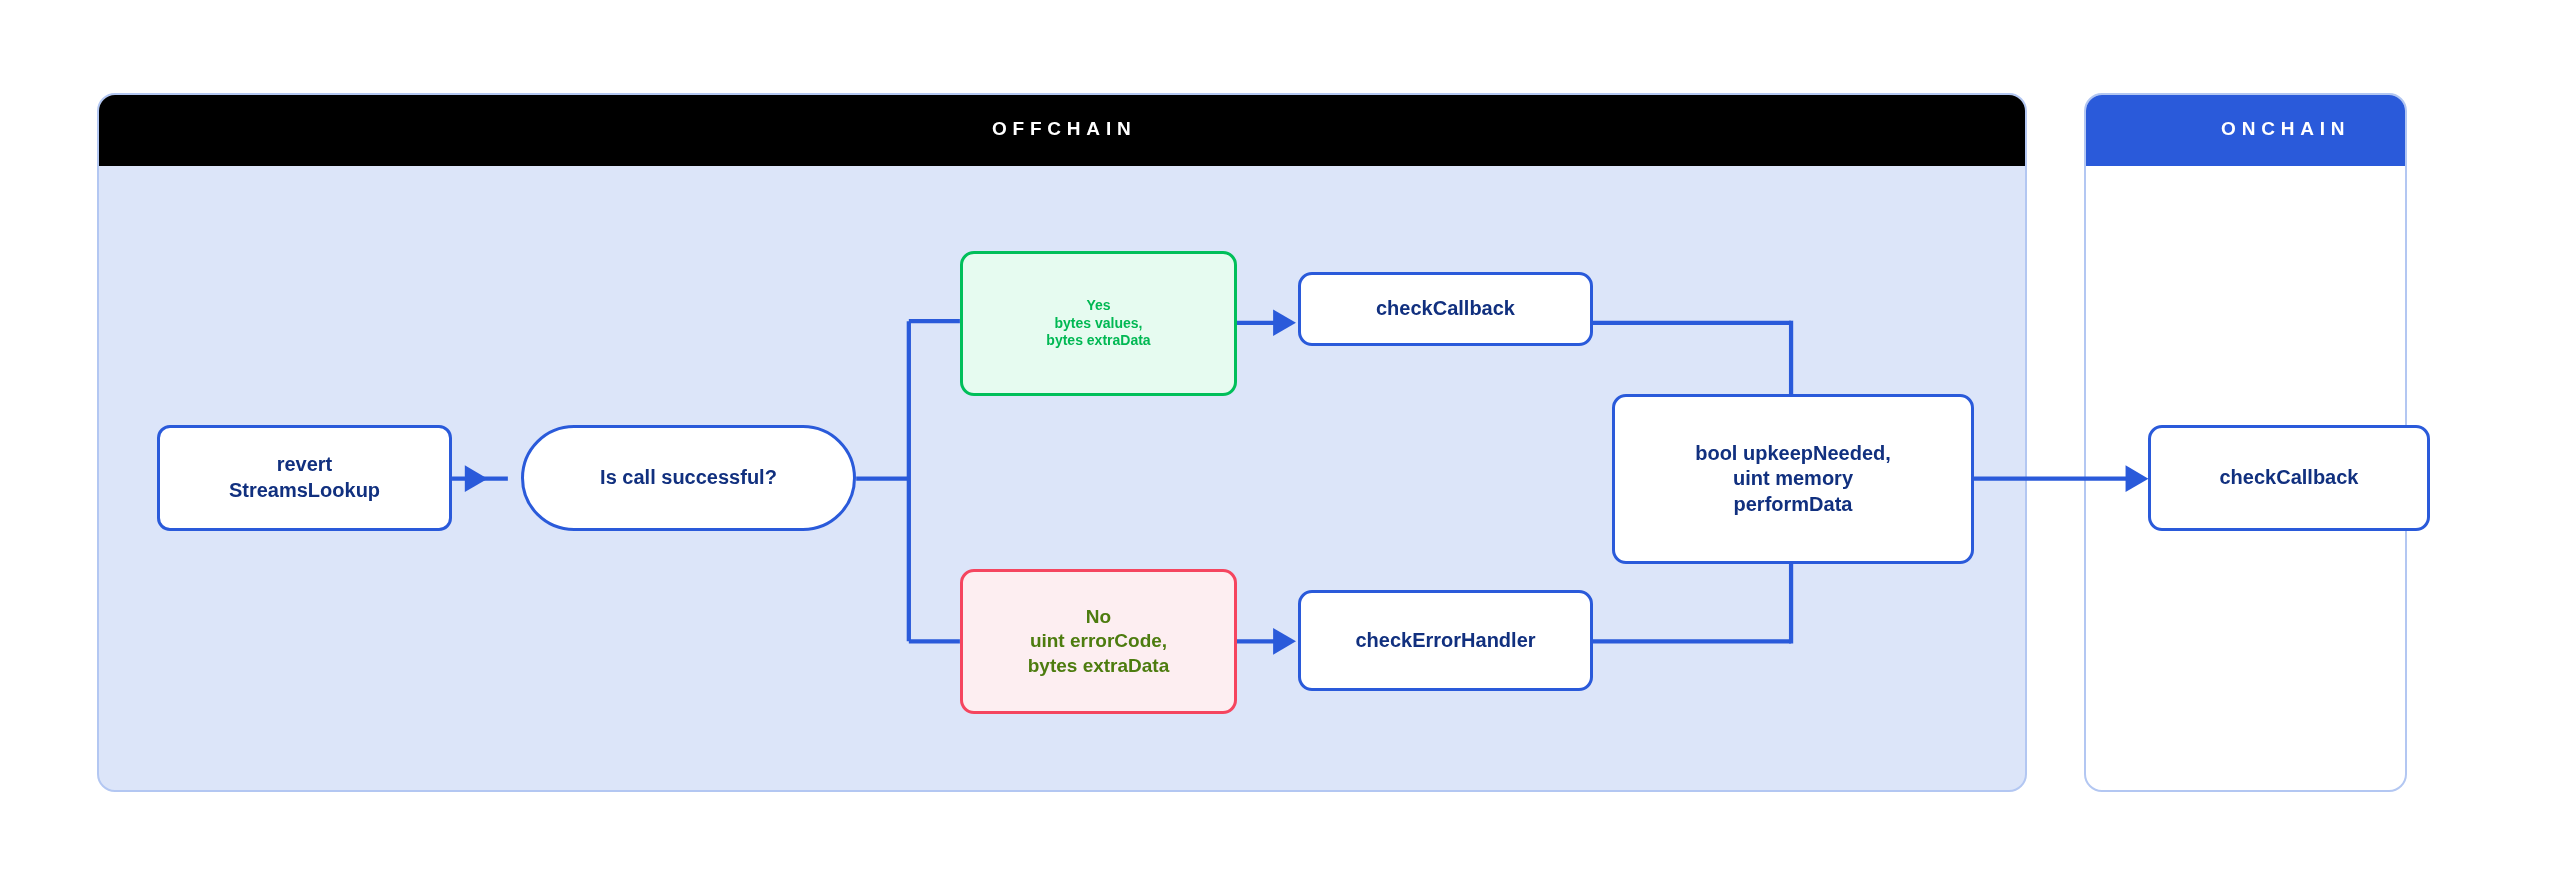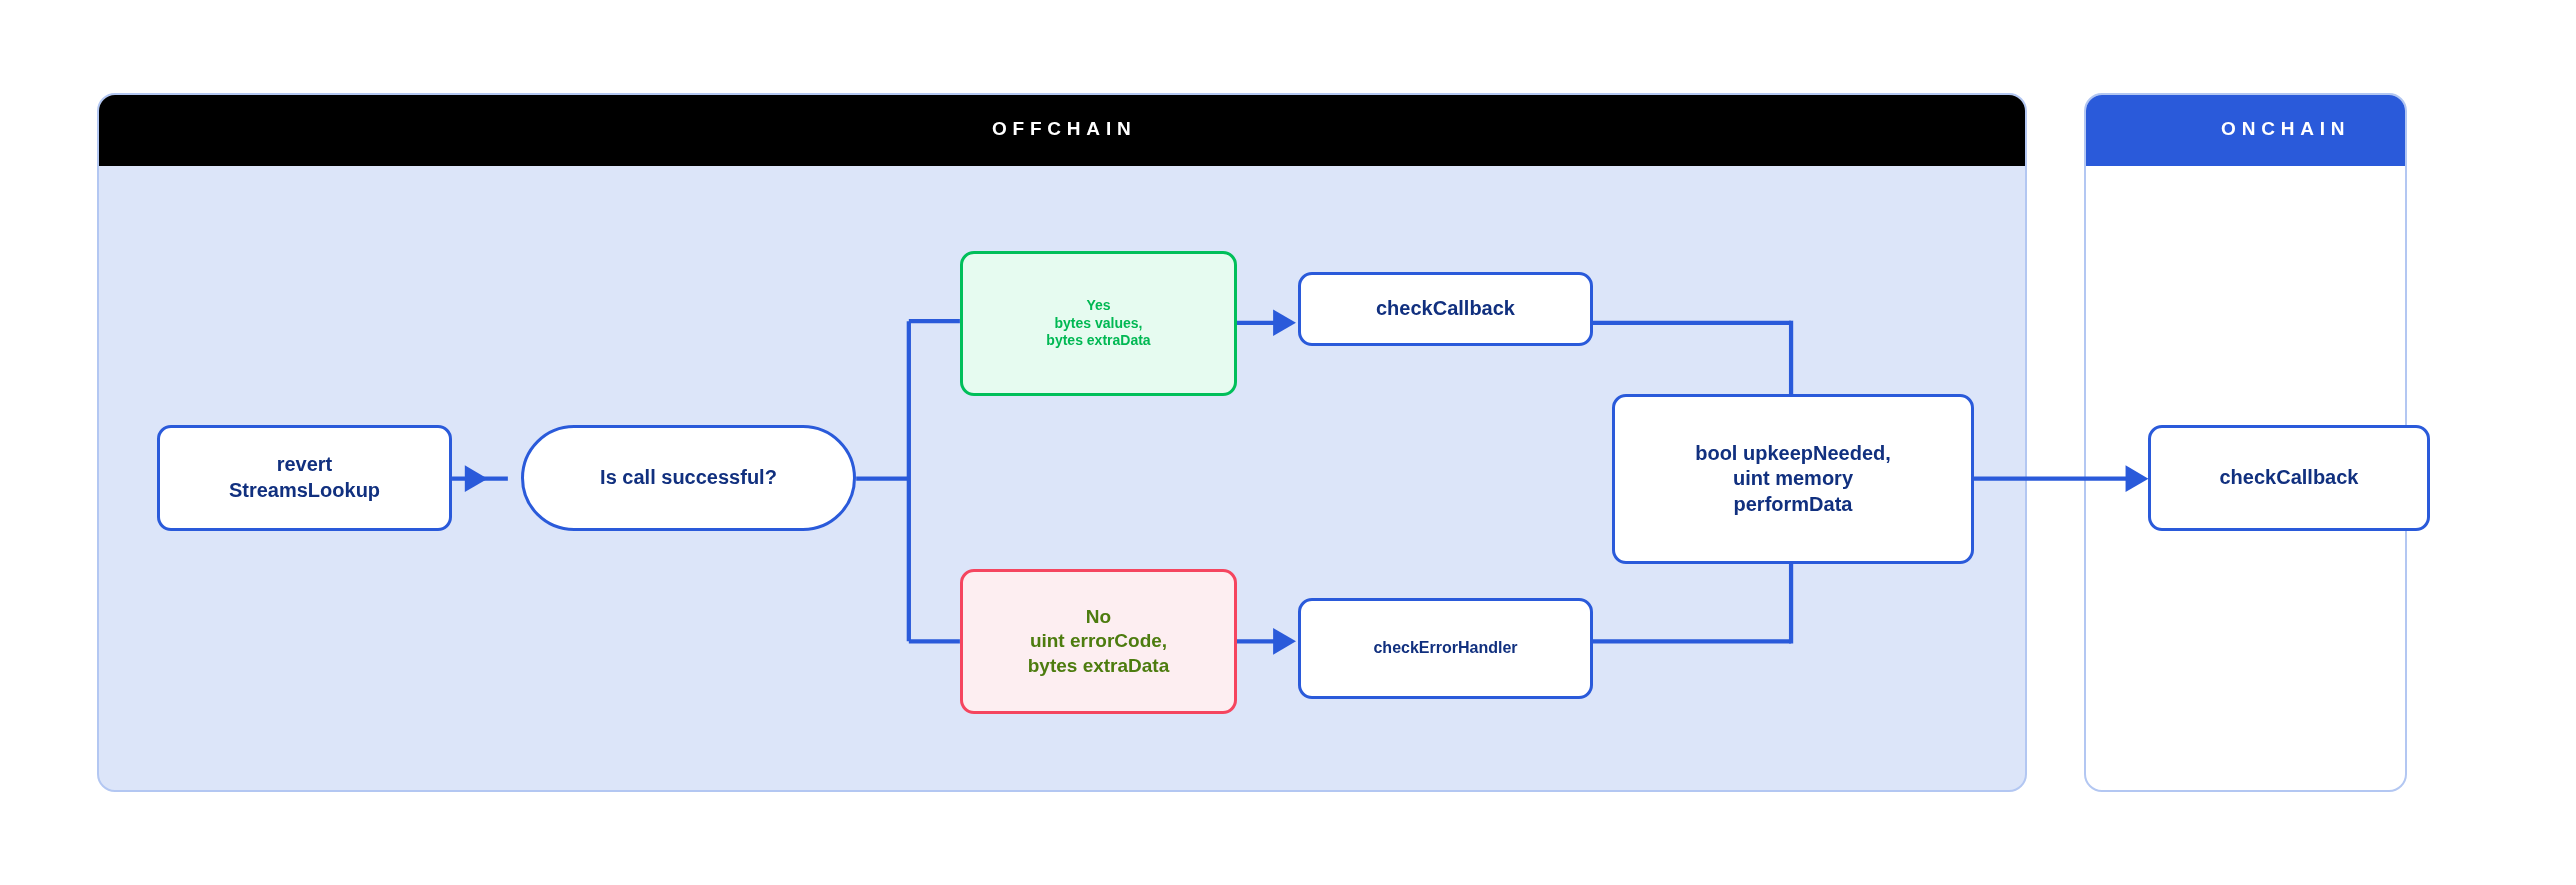--- a/index.html
+++ b/index.html
@@ -94,26 +94,26 @@
     color: #00b853;
   }
   .node-no {
     background: #fdeef1;
     border: 3.2px solid #f5455f;
     border-radius: 14px;
     color: #4d7c0f;
     text-align: center;
   }
 
-  #n-revert        { left: 157px;  top: 425px;  width: 295px;  height: 106px; font-size: 20px; }
+  #n-revert        { left: 157px;  top: 425px;  width: 295px;  height: 106px; font-size: 20px; border-radius: 13px; }
   #n-decision      { left: 521px;  top: 425px;  width: 335px;  height: 106px; font-size: 20px; }
   #n-yes           { left: 960px; top: 251px;  width: 277px;  height: 145px; font-size: 14px; }
   #n-no            { left: 960px; top: 569px; width: 277px;  height: 145px; font-size: 19px; }
   #n-checkcallback { left: 1298px; top: 272px;  width: 295px;  height: 74px; font-size: 20px; }
-  #n-checkerror    { left: 1298px; top: 590px; width: 295px;  height: 101px; font-size: 16px; margin-top: 8px; }
+  #n-checkerror    { left: 1298px; top: 590px; width: 295px;  height: 101px; font-size: 20px; }
   #n-upkeep        { left: 1612px; top: 394px;  width: 362px;  height: 170px; font-size: 20px; }
   #n-performupkeep { left: 2148px; top: 425px;  width: 282px;  height: 106px; font-size: 20px; }
 
   
   #wires {
     position: absolute;
     left: 0; top: 0;
     width: 2576px;
     height: 886px;
     z-index: 4;

